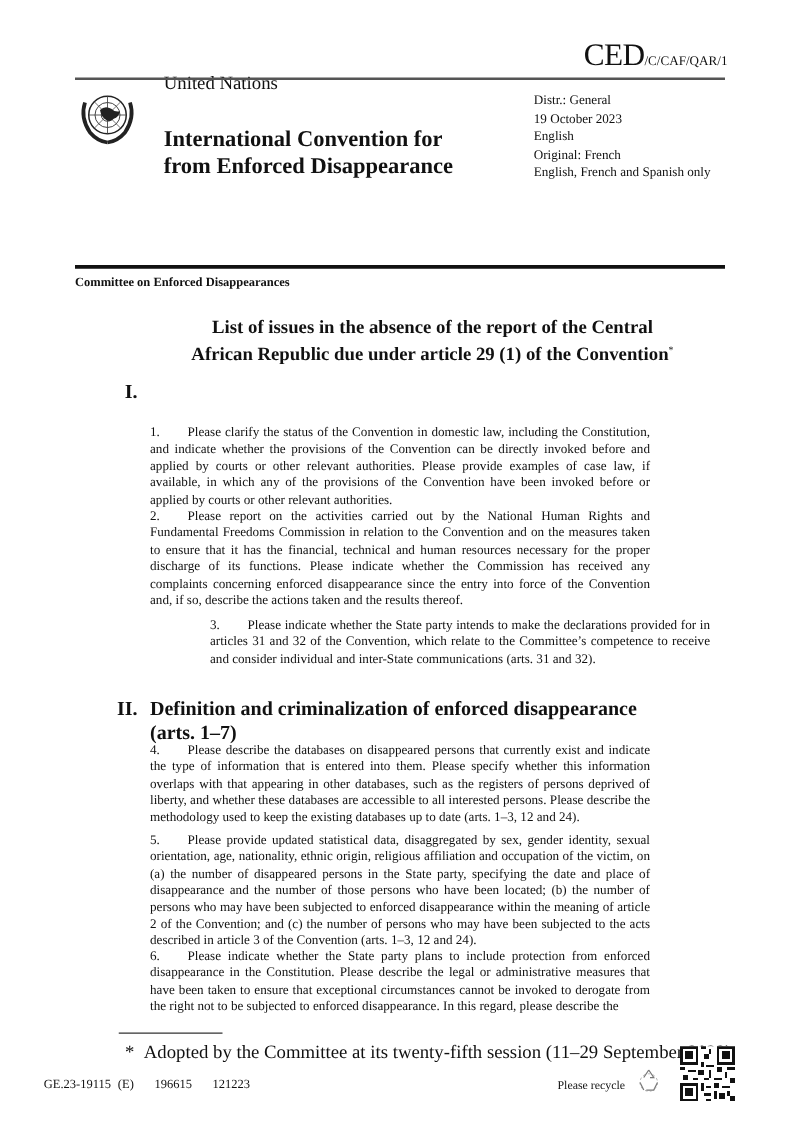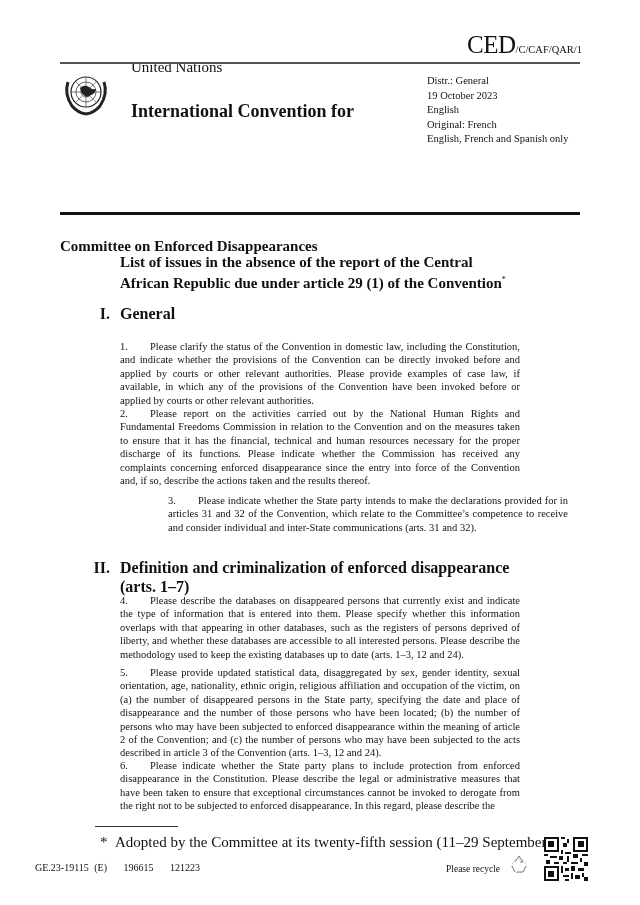--- a/index.html
+++ b/index.html
@@ -8,22 +8,22 @@
   .abs { position: absolute; }
   .un-name { left: 131px; top: 39px; font-size: 15px; margin-top: 20px; }
   .symbol { left: 467px; top: 31px; font-size: 24px; letter-spacing: -0.5px; }
   .symbol .main { font-size: 25px; }
   .symbol .sub { font-size: 10.5px; letter-spacing: 0; }
   .rule-top { left: 60px; top: 62px; width: 520px; height: 2px; background: #555; }
   .logo { left: 60px; top: 68px; width: 52px; height: 52px; }
   .conv-title { left: 131px; top: 67px; font-size: 18px; font-weight: bold; line-height: 21px; margin-top: 34px; }
   .distr { left: 427px; top: 74px; font-size: 10.5px; line-height: 14.5px; }
   .rule-mid { left: 60px; top: 212px; width: 520px; height: 3px; background: #111; }
-  .committee { left: 60px; top: 238px; font-size: 15px; font-weight: bold; }
-  .doc-title { left: 120px; top: 253px; font-size: 15px; font-weight: bold; line-height: 18px; width: 420px; }
+  .committee { left: 60px; top: 221px; font-size: 10px; font-weight: bold; }
+  .doc-title { left: 136px; top: 253px; font-size: 15px; font-weight: bold; line-height: 18px; width: 420px; text-align: center; }
   .fnmark { font-size: 8px; font-weight: normal; vertical-align: super; }
   .section { font-size: 16px; font-weight: bold; line-height: 19px; }
   .sec-num { position: absolute; text-align: right; width: 30px; }
   .sec-text { position: absolute; left: 40px; width: 440px; }
   .para { left: 120px; width: 400px; font-size: 10.5px; line-height: 13.4px; text-align: justify; }
   .para .pnum { display: inline-block; width: 30px; }
   .fn-rule { left: 95px; top: 826px; width: 83px; height: 1px; background: #333; }
   .footnote { left: 100px; top: 834px; font-size: 15px; }
   .job { left: 35px; top: 862px; font-size: 10px; word-spacing: 3px; }
   .recycle { left: 446px; top: 864px; font-size: 9.5px; }
@@ -45,41 +45,41 @@
   <line x1="26" y1="9" x2="26" y2="39" stroke="#444" stroke-width="0.7"></line>
   <line x1="15.4" y1="13.4" x2="36.6" y2="34.6" stroke="#444" stroke-width="0.6"></line>
   <line x1="36.6" y1="13.4" x2="15.4" y2="34.6" stroke="#444" stroke-width="0.6"></line>
   <path d="M20 20 q4 -4 9 -1 q3 3 7 2 q-1 5 -5 6 q-3 3 -6 1 q-4 -2 -5 -8z" fill="#222"></path>
   <path d="M8 14 q-4 12 4 24 q6 7 14 8" fill="none" stroke="#222" stroke-width="3"></path>
   <path d="M44 14 q4 12 -4 24 q-6 7 -14 8" fill="none" stroke="#222" stroke-width="3"></path>
 </svg>
 
 <div class="abs conv-title">
   <div>International Convention for</div>
+  <div>from Enforced Disappearance</div>
 </div>
 
 <div class="abs distr">
   <div>Distr.: General</div>
   <div>19 October 2023</div>
   <div>English</div>
   <div>Original: French</div>
   <div>English, French and Spanish only</div>
 </div>
 
 <div class="abs rule-mid"></div>
 <div class="abs committee">Committee on Enforced Disappearances</div>
 
 <div class="abs doc-title">
   <div>List of issues in the absence of the report of the Central</div>
   <div><span>African Republic due under article 29 (1) of the Convention</span><span class="fnmark">*</span></div>
 </div>
 
 <div class="abs section" style="left:80px; top:304px; width:480px; height:20px;">
   <span class="sec-num" style="left:0;">I.</span>
-  <span class="sec-text">General</span>
 </div>
 
 <div class="abs para" style="top:340px;"><span class="pnum">1.</span><span>Please clarify the status of the Convention in domestic law, including the Constitution, and indicate whether the provisions of the Convention can be directly invoked before and applied by courts or other relevant authorities. Please provide examples of case law, if available, in which any of the provisions of the Convention have been invoked before or applied by courts or other relevant authorities.</span></div>
 
 <div class="abs para" style="top:407px;"><span class="pnum">2.</span><span>Please report on the activities carried out by the National Human Rights and Fundamental Freedoms Commission in relation to the Convention and on the measures taken to ensure that it has the financial, technical and human resources necessary for the proper discharge of its functions. Please indicate whether the Commission has received any complaints concerning enforced disappearance since the entry into force of the Convention and, if so, describe the actions taken and the results thereof.</span></div>
 
 <div class="abs para" style="top:494px;margin-left:48px;"><span class="pnum">3.</span><span>Please indicate whether the State party intends to make the declarations provided for in articles 31 and 32 of the Convention, which relate to the Committee’s competence to receive and consider individual and inter-State communications (arts. 31 and 32).</span></div>
 
 <div class="abs section" style="left:80px; top:558px; width:480px; height:40px;">
   <span class="sec-num" style="left:0;">II.</span>

